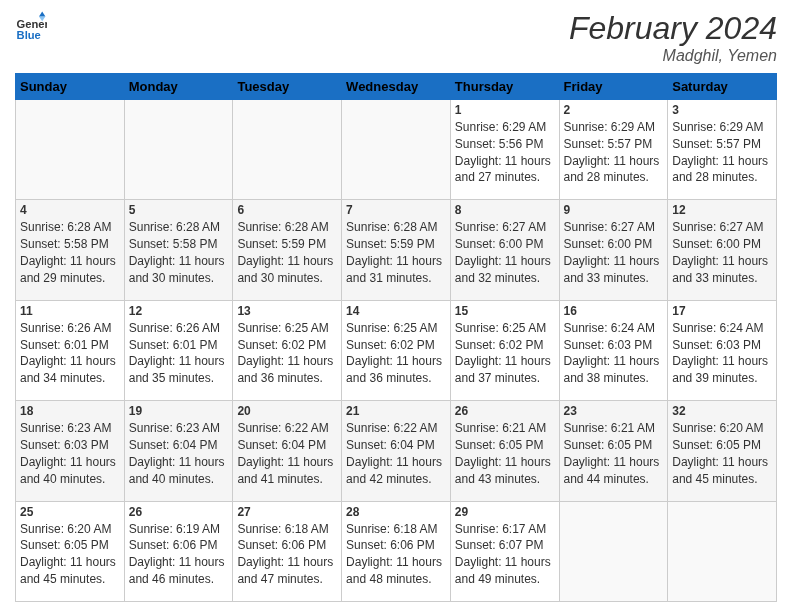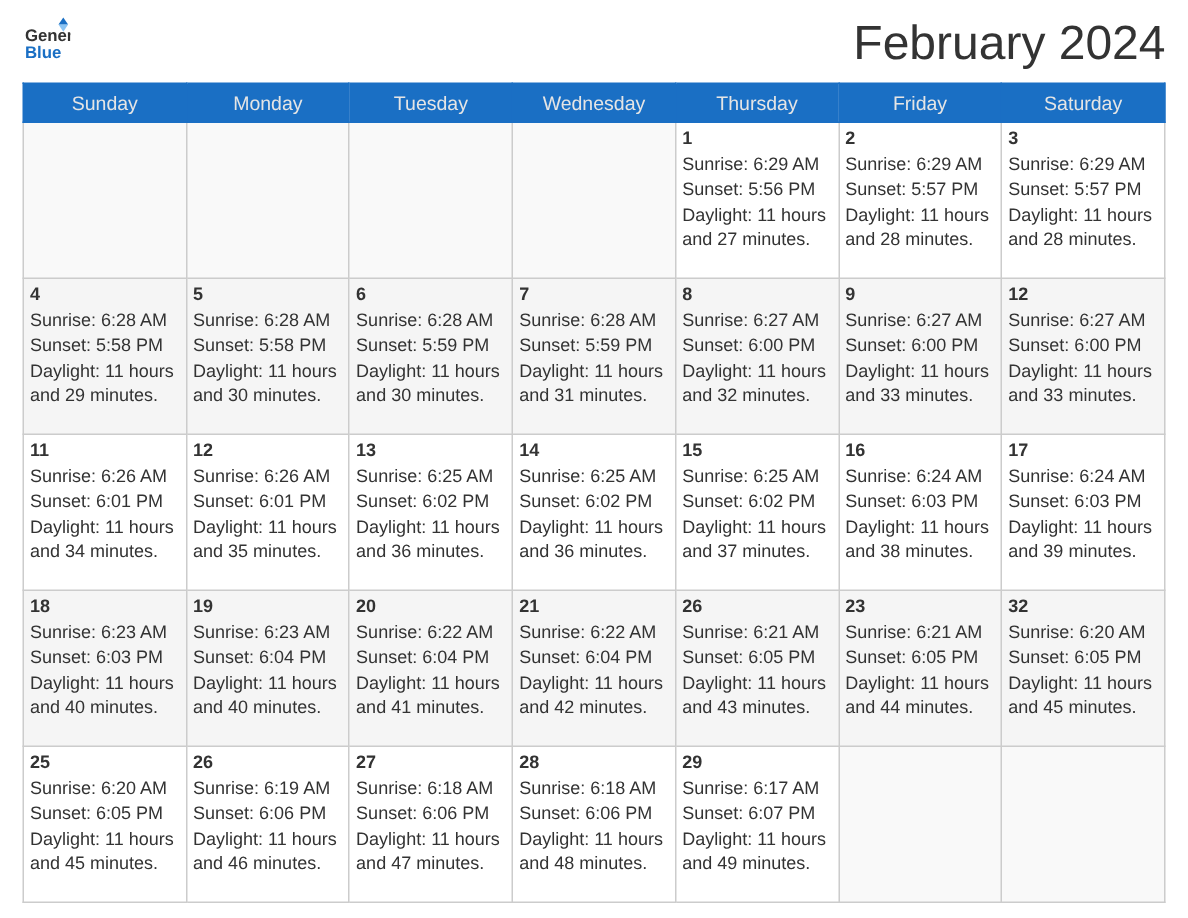--- a/index.html
+++ b/index.html
@@ -27,44 +27,45 @@
       display: flex;
       align-items: center;
       gap: 4px;
     }
     .logo-icon {
       width: 32px;
       height: 32px;
     }
     .title-block {
       text-align: right;
+      font-style: italic;
     }
     .month-title {
       font-size: 32px;
       font-weight: normal;
       color: #333;
     }
     .location {
       font-size: 16px;
       color: #555;
     }
     .calendar {
       flex: 1;
       border: 1px solid #ccc;
       border-collapse: collapse;
       width: 100%;
       table-layout: fixed;
     }
     .calendar th {
       background-color: #1a6fc4;
-      color: #e5e5e5;
+      color: #000000;
       font-size: 13px;
-      font-weight: normal;
+      font-weight: bold;
       padding: 5px 4px;
-      text-align: center;
+      text-align: left;
       border: 1px solid #1a6fc4;
     }
     .calendar td {
       border: 1px solid #ccc;
       vertical-align: top;
       padding: 3px 4px;
       font-size: 9.5px;
       color: #333;
       background: #fff;
     }
@@ -102,20 +103,21 @@
     <div class="logo">
       <svg class="logo-icon" viewBox="0 0 40 40">
         <text x="2" y="22" font-size="14" font-weight="bold" fill="#333">General</text>
         <text x="2" y="36" font-size="14" font-weight="bold" fill="#1a6fc4">Blue</text>
         <polygon points="30,8 38,8 34,2" fill="#1a6fc4"></polygon>
         <polygon points="30,8 38,8 34,14" fill="#5aabee" opacity="0.7"></polygon>
       </svg>
     </div>
     <div class="title-block">
       <div class="month-title">February 2024</div>
+      <div class="location">Madghil, Yemen</div>
     </div>
   </div>
 
   <table class="calendar">
     <thead>
       <tr>
       <th>Sunday</th>
           <th>Monday</th>
           <th>Tuesday</th>
           <th>Wednesday</th>

